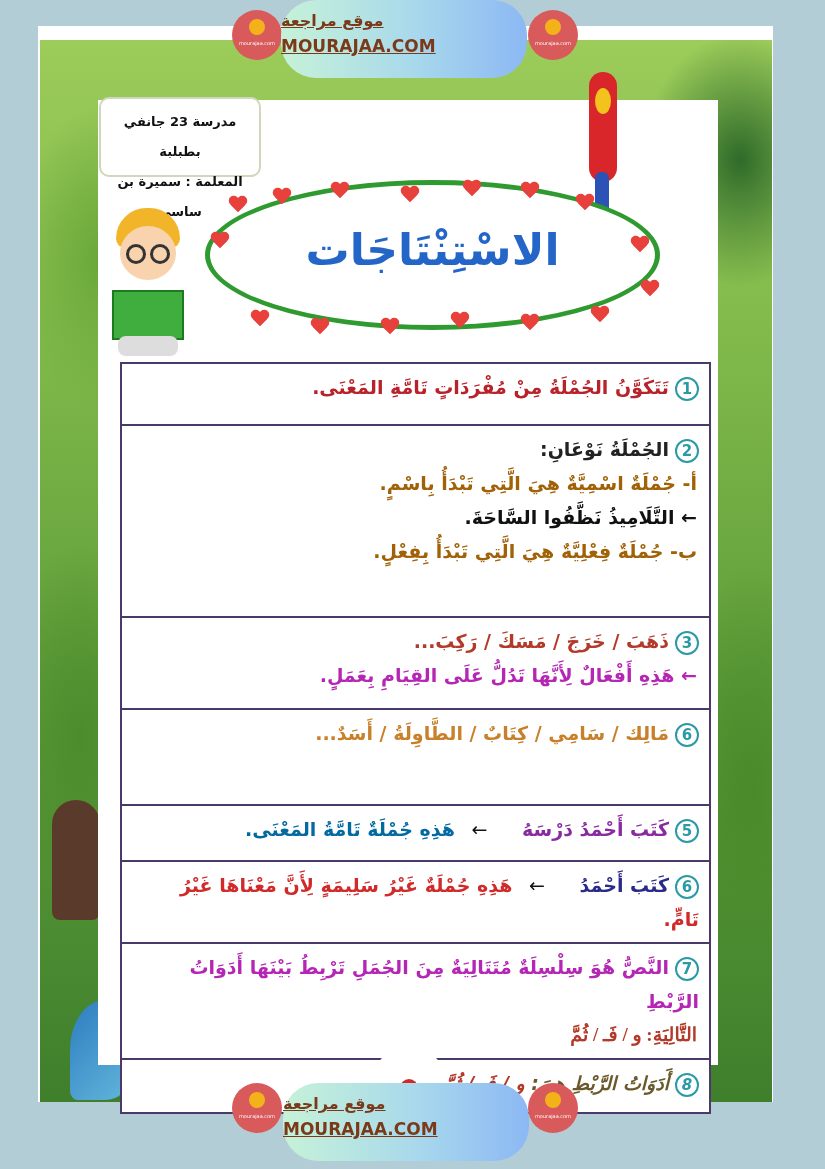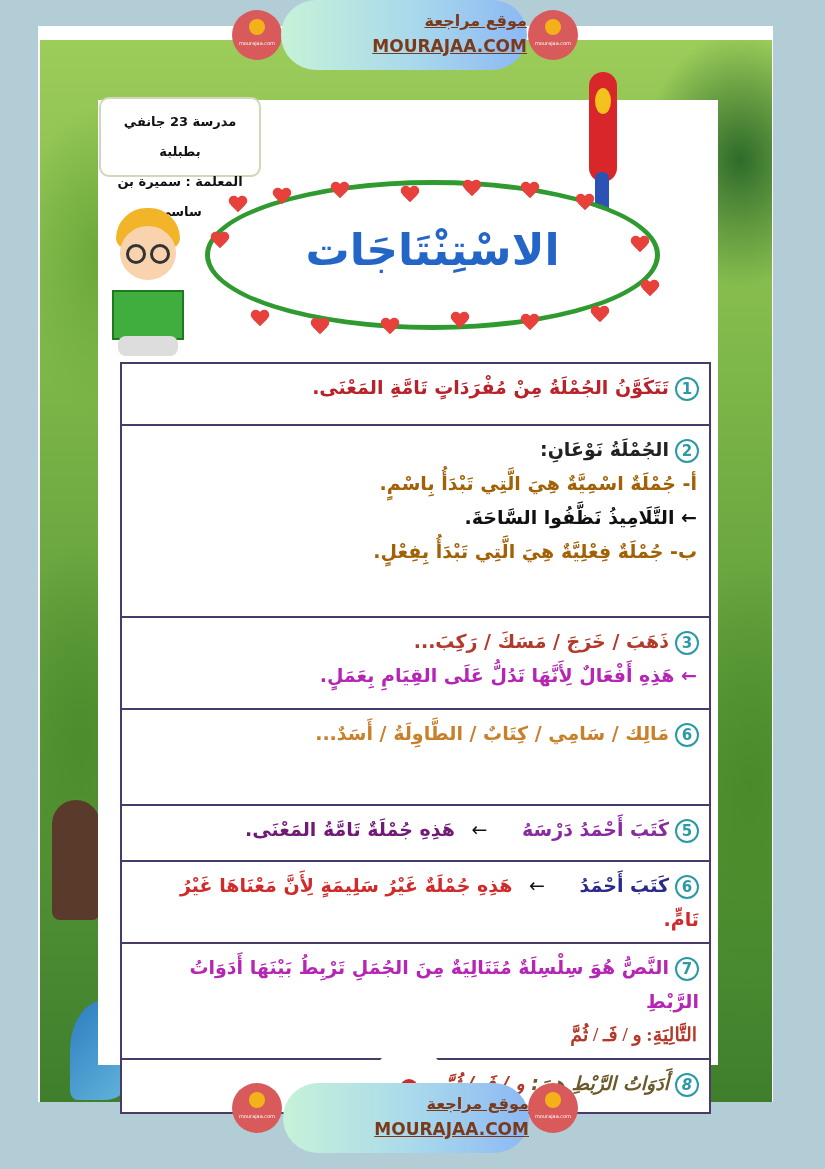--- a/index.html
+++ b/index.html
@@ -95,41 +95,41 @@
   .arrow { color: #111; font-weight: normal; margin: 0 28px 0 10px; }
   .c-red { color: #b8222a; }
   .c-dark { color: #222; }
   .c-green { color: #a16207; }
   .c-black { color: #111; }
   .c-redbrown { color: #b33a2a; }
   .c-magenta { color: #b526b5; }
   .c-orange { color: #c8802a; }
   .c-cyan { color: #2aa0c8; }
   .c-purple { color: #8a2aa0; }
-  .c-teal { color: #701a75; }
+  .c-teal { color: #0369a1; }
   .c-navy { color: #2a2a8a; }
   .c-crimson { color: #d02a2a; }
   .c-olive { color: #6a5a2a; }
 
   
   .page-tab {
     position:absolute; left:378px; top:1055px; width:62px; height:46px;
     background:#fff; border-radius:12px 12px 0 0;
   }
   .page-tab .dot { position:absolute; left:22px; top:24px; width:18px; height:10px; border:4px solid #d02a2a; border-bottom:none; border-radius:10px 10px 0 0; }
 
   
   .butterfly { position:absolute; left:70px; top:1000px; width:70px; height:100px; background:linear-gradient(135deg,#2a7ad0,#6ac0f0); border-radius:50% 10% 50% 10%; opacity:.9; }
   .monkey { position:absolute; left:52px; top:800px; width:48px; height:120px; background:#5a3a2a; border-radius:24px 24px 8px 8px; }
 
   
   .wm {
-    position:absolute; width:246px; height:70px; border-radius:35px;
+    position:absolute; width:246px; height:78px; border-radius:35px;
     background: linear-gradient(90deg, #c6f2d8 0%, #a8d8ec 55%, #8cb8f4 100%);
-    text-align:right; direction:ltr;
+    text-align:left; direction:ltr;
   }
   .wm .ar { display:block; font-family:"DejaVu Sans", sans-serif; font-weight:bold; font-size:16px; color:#7a3a1a; text-decoration:underline; line-height:26px; padding-top:8px; direction:rtl; }
   .wm .en { display:block; font-family:"DejaVu Sans", sans-serif; font-weight:bold; font-size:17px; color:#7a3a1a; text-decoration:underline; line-height:24px; }
   .wm-circle {
     position:absolute; width:50px; height:50px; border-radius:50%;
     background:#d85a5a; text-align:center;
   }
   .wm-circle .logo { position:absolute; left:17px; top:9px; width:16px; height:16px; border-radius:50%; background:#f4b21a; }
   .wm-circle .small { position:absolute; left:0; top:30px; width:50px; font-size:5px; color:#fff; line-height:6px; }
 </style>

